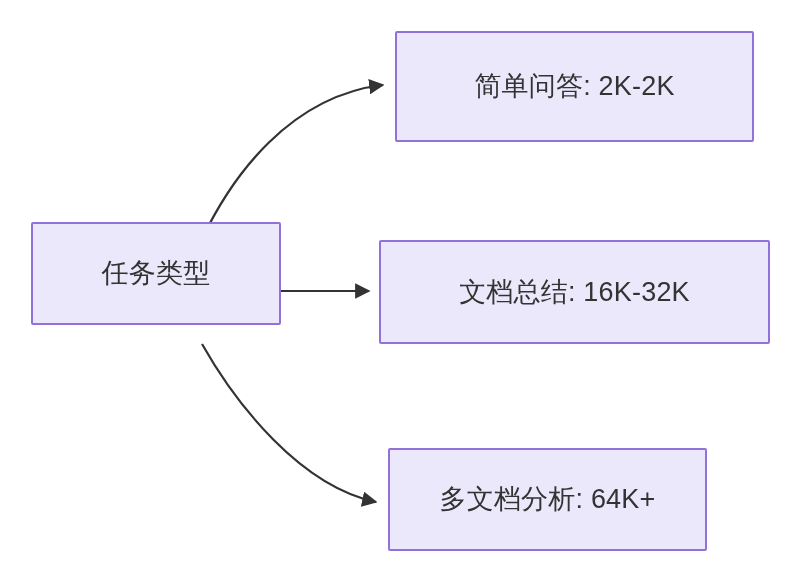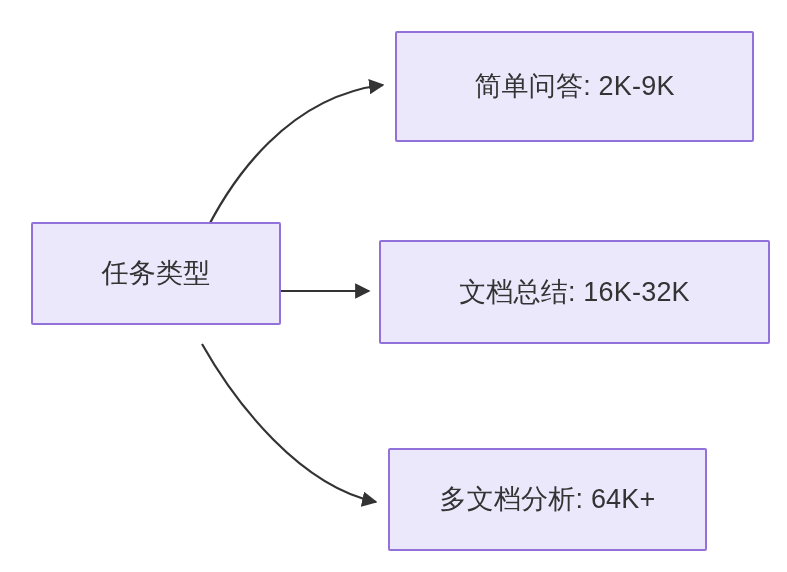--- a/index.html
+++ b/index.html
@@ -90,21 +90,21 @@
     <path d="M 281 291 L 369 291" fill="none" stroke="#333333" stroke-width="2.2" marker-end="url(#arrowhead)"></path>
 
     <path d="M 202 344 C 236 404 300 486 376 502" fill="none" stroke="#333333" stroke-width="2.2" marker-end="url(#arrowhead)"></path>
   </svg>
 
   <div class="node" id="node-root">
     <span class="node-label">任务类型</span>
   </div>
 
   <div class="node" id="node-simple-qa">
-    <span class="node-label">简单问答: 2K-9K</span>
+    <span class="node-label">简单问答: 2K-2K</span>
   </div>
 
   <div class="node" id="node-doc-summary">
     <span class="node-label">文档总结: 16K-32K</span>
   </div>
 
   <div class="node" id="node-multi-doc">
     <span class="node-label">多文档分析: 64K+</span>
   </div>
 

